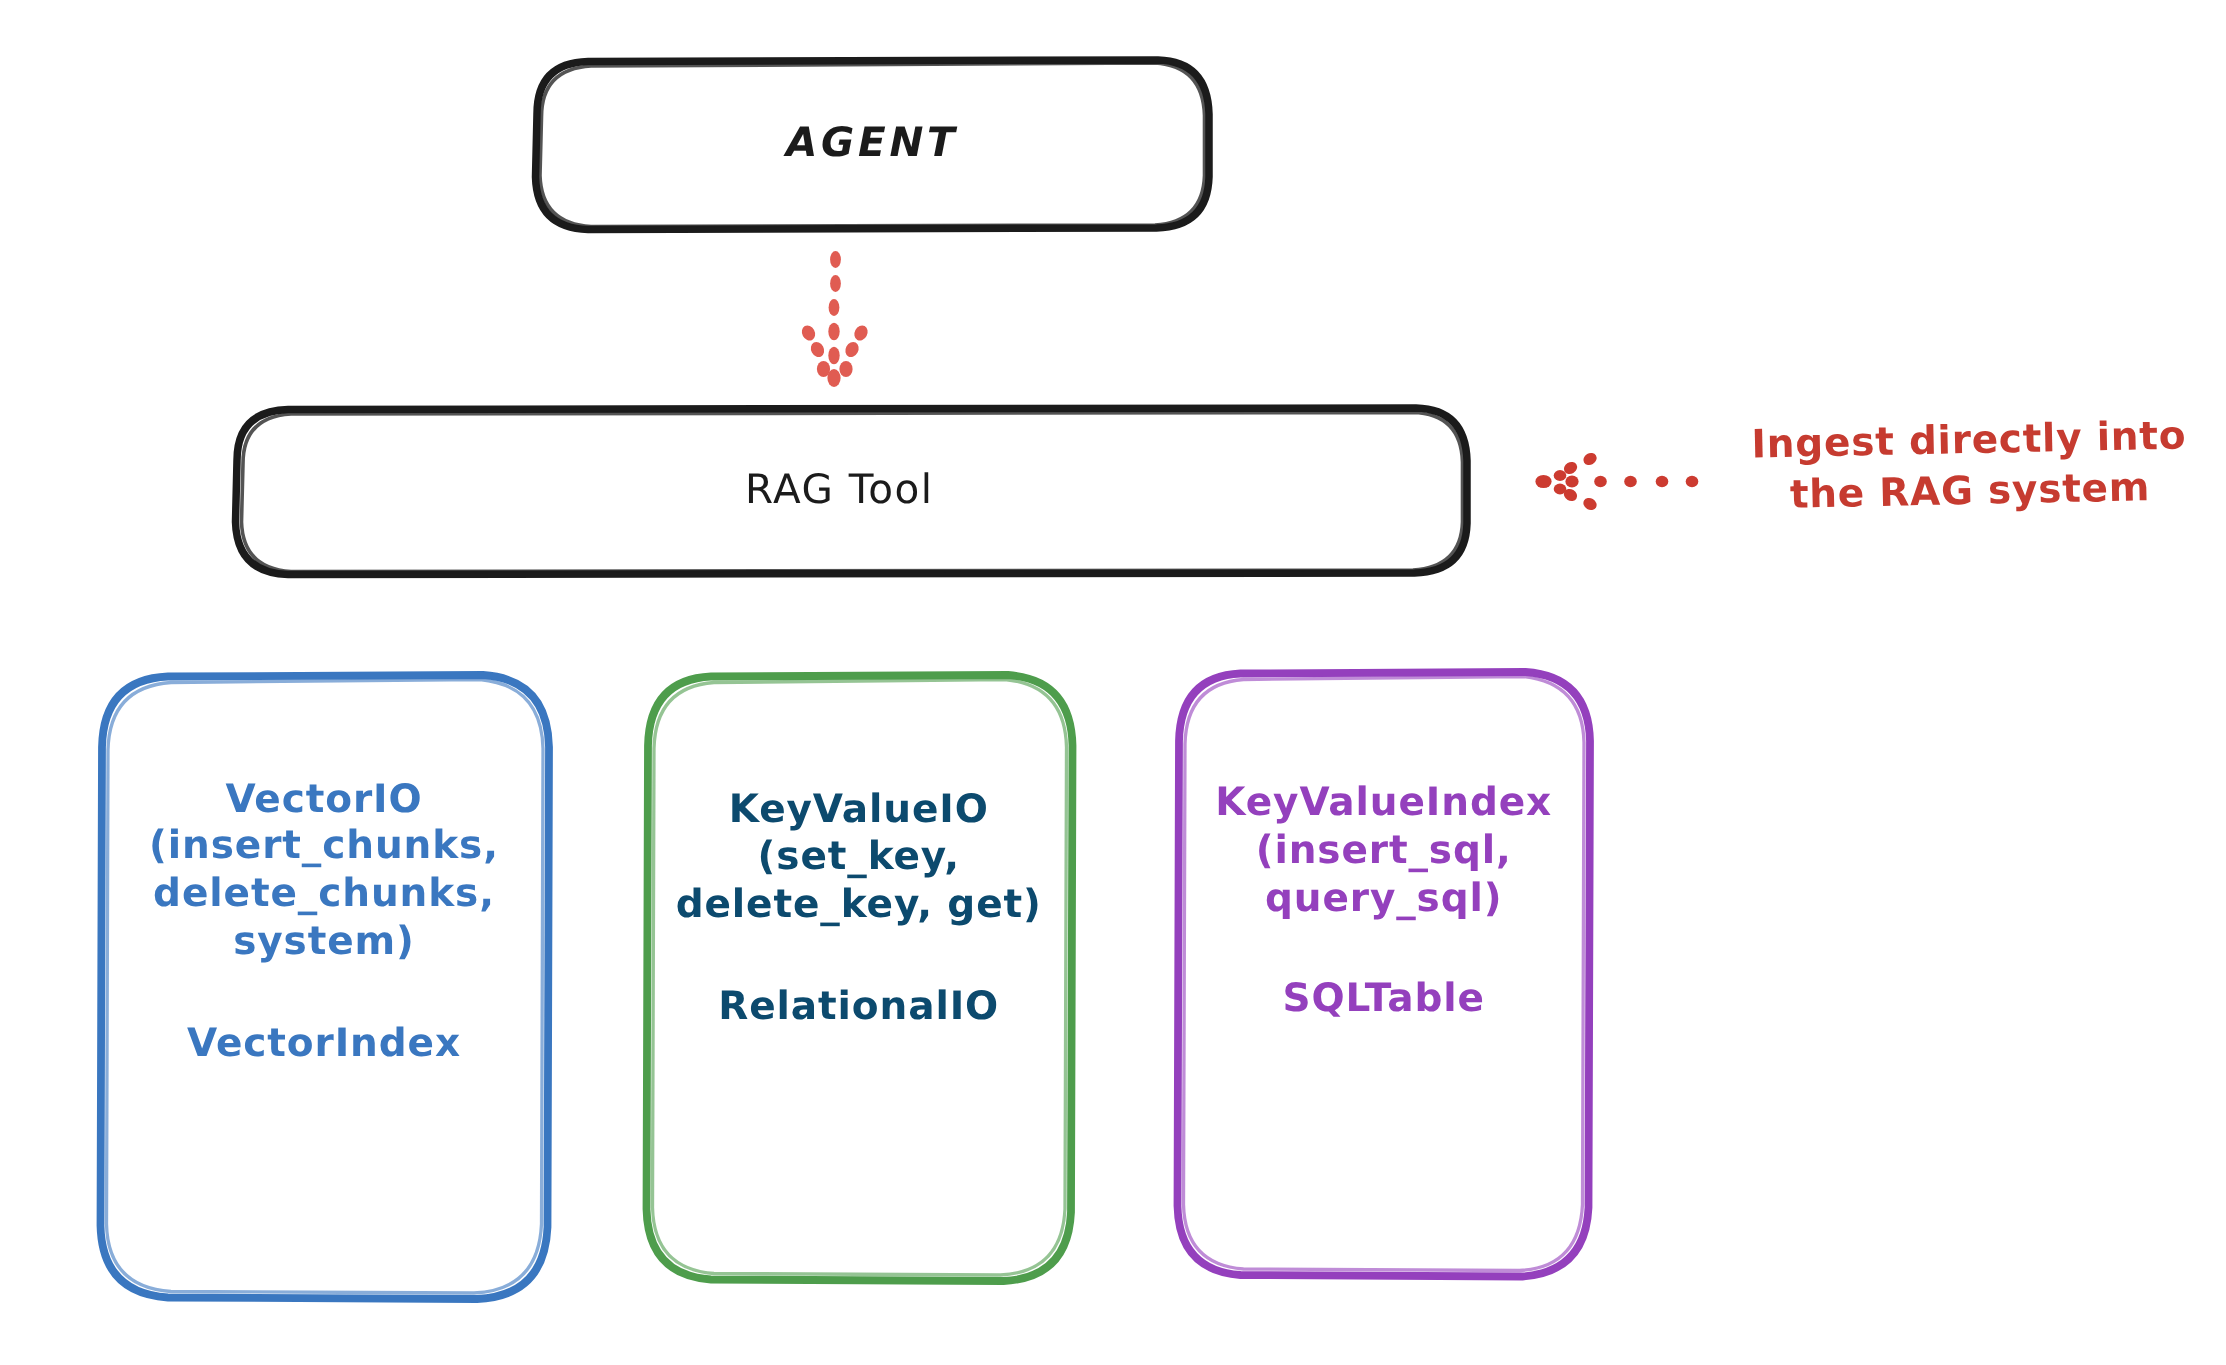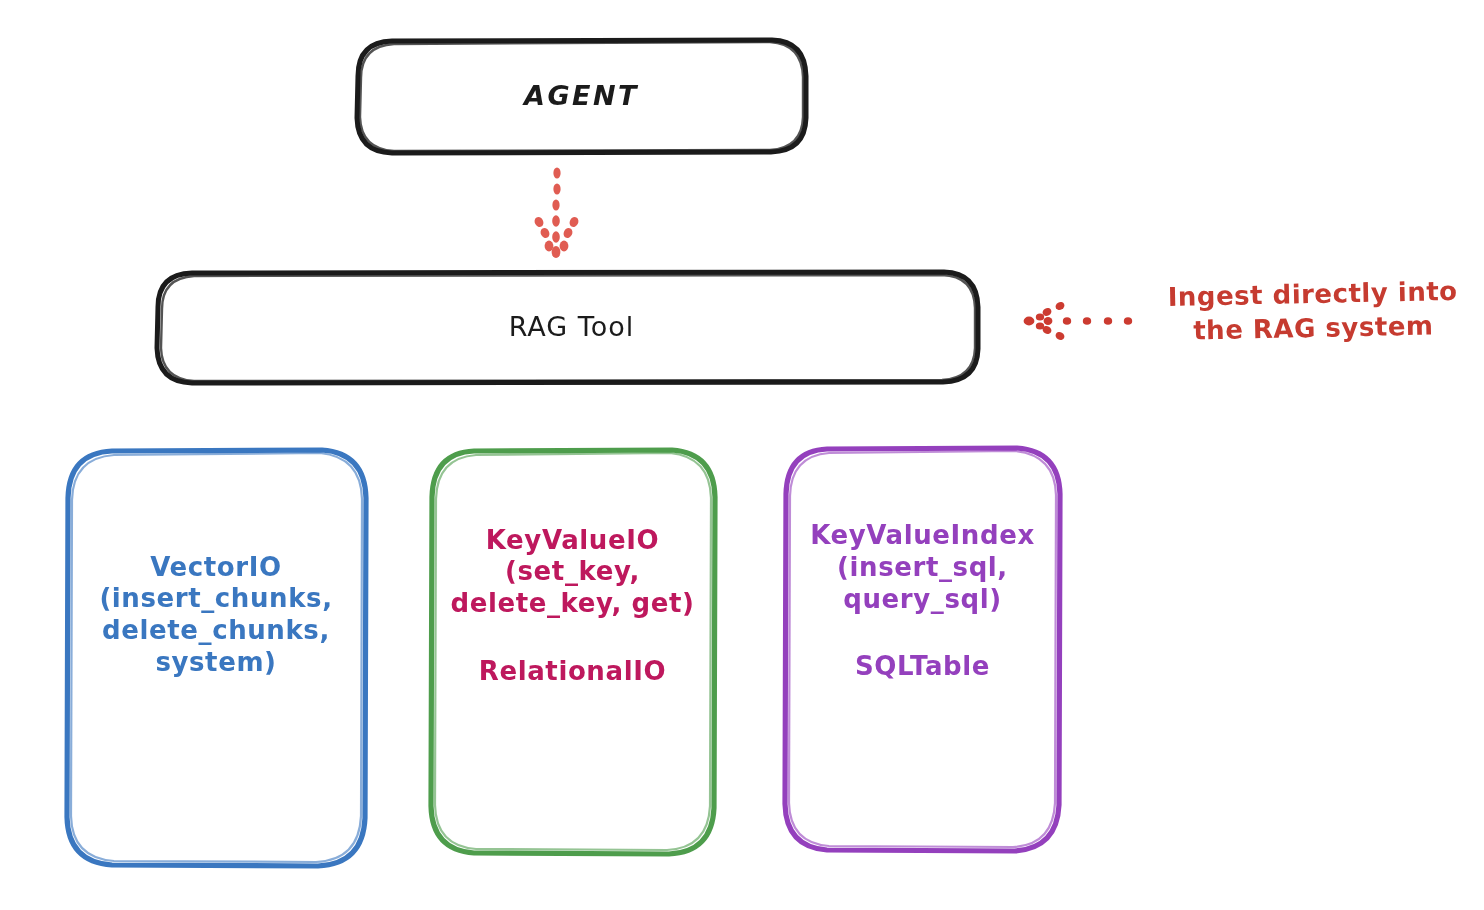--- a/index.html
+++ b/index.html
@@ -54,21 +54,21 @@
     font-family: "DejaVu Sans", sans-serif;
     font-style: italic;
     font-weight: 700;
     font-size: 27px;
     letter-spacing: 2.5px;
     color: #1b1b1b;
   }
 
   
   #rag-box {
-    left: 161px;
+    left: 149px;
     top: 272px;
     width: 821px;
     height: 111px;
   }
   #rag-label-text {
     font-family: "DejaVu Sans", sans-serif;
     font-size: 27px;
     font-weight: 500;
     letter-spacing: 1px;
     color: #1b1b1b;
@@ -100,21 +100,21 @@
 
   #keyvalue-box {
     left: 430px;
     top: 450px;
     width: 285px;
     height: 404px;
     padding-bottom: 92px;
     box-sizing: border-box;
   }
   #keyvalue-box .card-label,
-  #keyvalue-box .card-sub { color: #be185d; }
+  #keyvalue-box .card-sub { color: #0c4a6e; }
 
   #relational-box {
     left: 785px;
     top: 448px;
     width: 275px;
     height: 403px;
     padding-bottom: 96px;
     box-sizing: border-box;
   }
   #relational-box .card-label,
@@ -207,20 +207,21 @@
 
   <div class="node-label" id="rag-box">
     <span id="rag-label-text">RAG Tool</span>
   </div>
 
   <div class="node-label" id="vector-box">
     <span class="card-label">VectorIO
 (insert_chunks,
 delete_chunks,
 system)</span>
+    <span class="card-sub">VectorIndex</span>
   </div>
 
   <div class="node-label" id="keyvalue-box">
     <span class="card-label">KeyValueIO
 (set_key,
 delete_key, get)</span>
     <span class="card-sub">RelationalIO</span>
   </div>
 
   <div class="node-label" id="relational-box">

